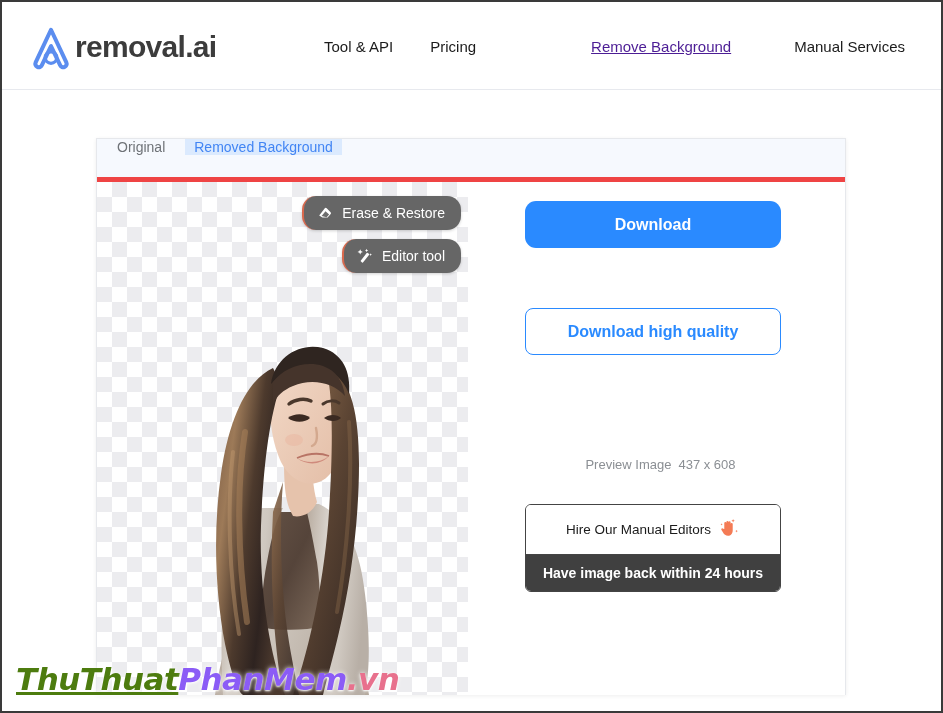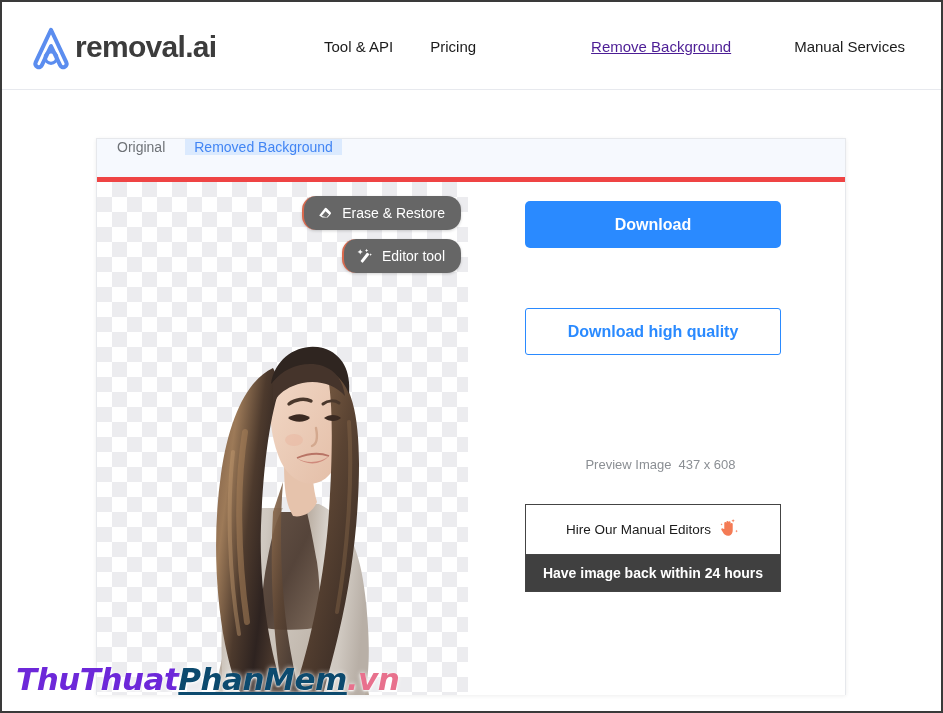--- a/index.html
+++ b/index.html
@@ -97,44 +97,44 @@
   
   .person { position:absolute; left:0; top:0; width:371px; height:513px; }
 
   
   .rightpane {
     position:absolute; left:371px; top:43px; width:377px; height:513px;
     background:#ffffff;
   }
   .btn-download {
     position:absolute; left:57px; top:19px; width:256px; height:47px;
-    background:#2a8aff; border-radius:5px;
+    background:#2a8aff; border-radius:11px;
     color:#ffffff; font-size:16px; font-weight:bold;
     display:flex; align-items:center; justify-content:center;
     cursor:pointer; border:none;
     font-family:"Liberation Sans", sans-serif;
   }
   .caption {
     position:absolute; left:4px; width:377px; text-align:center;
     font-size:13px; color:#8b8f94;
   }
   .caption .sp { display:inline-block; width:7px; }
   .cap-1 { top:275px; }
   .cap-2 { top:382px; }
   .btn-download-hq {
     position:absolute; left:57px; top:126px; width:256px; height:47px;
-    background:#ffffff; border:1px solid #2a8aff; border-radius:3px;
+    background:#ffffff; border:1px solid #2a8aff; border-radius:8px;
     color:#2a8aff; font-size:16px; font-weight:bold;
     display:flex; align-items:center; justify-content:center;
     cursor:pointer;
     font-family:"Liberation Sans", sans-serif;
   }
   .hire-box {
     position:absolute; left:57px; top:322px; width:256px; height:88px;
-    border:1px solid #444444; border-radius:0; overflow:hidden;
+    border:1px solid #444444; border-radius:6px; overflow:hidden;
     cursor:pointer; background:#fff;
   }
   .hire-top {
     height:49px; background:#ffffff;
     display:flex; align-items:center; justify-content:center; gap:6px;
     font-size:13.5px; color:#1b1b1b;
   }
   .hire-bottom {
     height:37px; background:#404040; color:#ffffff;
     font-size:14px; font-weight:bold;
@@ -144,22 +144,22 @@
 
   
   .watermark {
     position:absolute; left:16px; bottom:16px; z-index:40;
     font-size:31px; font-weight:bold; font-style:italic;
     letter-spacing:-0.5px;
     text-shadow: 0 1px 2px rgba(255,255,255,0.95), 0 0 5px rgba(255,255,255,0.9);
     white-space:nowrap;
     font-family:"DejaVu Sans", sans-serif;
   }
-  .wm-a { color:#6d28d9; }
-  .wm-b { color:#0c4a6e;text-decoration:underline; }
+  .wm-a { color:#4d7c0f;text-decoration:underline; }
+  .wm-b { color:#8b5cf6; }
   .wm-c { color:#e8718d; }
 </style>
 </head>
 <body>
 
 <div id="page">
 
   <div class="frame-border-top"></div>
   <div class="frame-border-left"></div>
   <div class="frame-border-right"></div>

